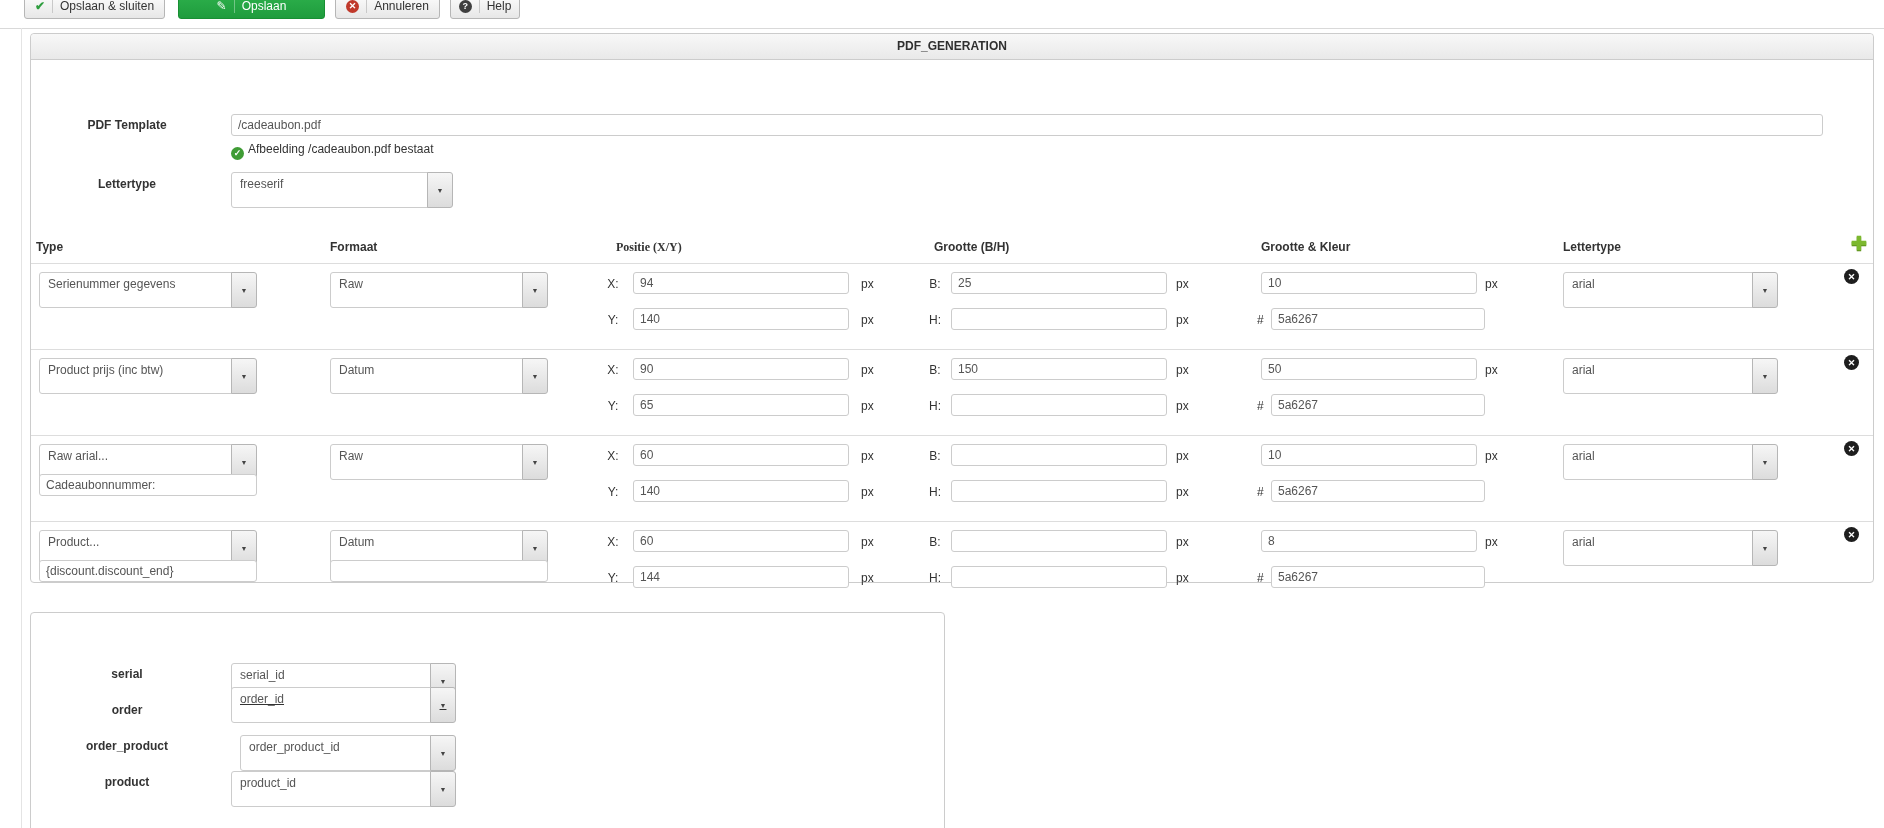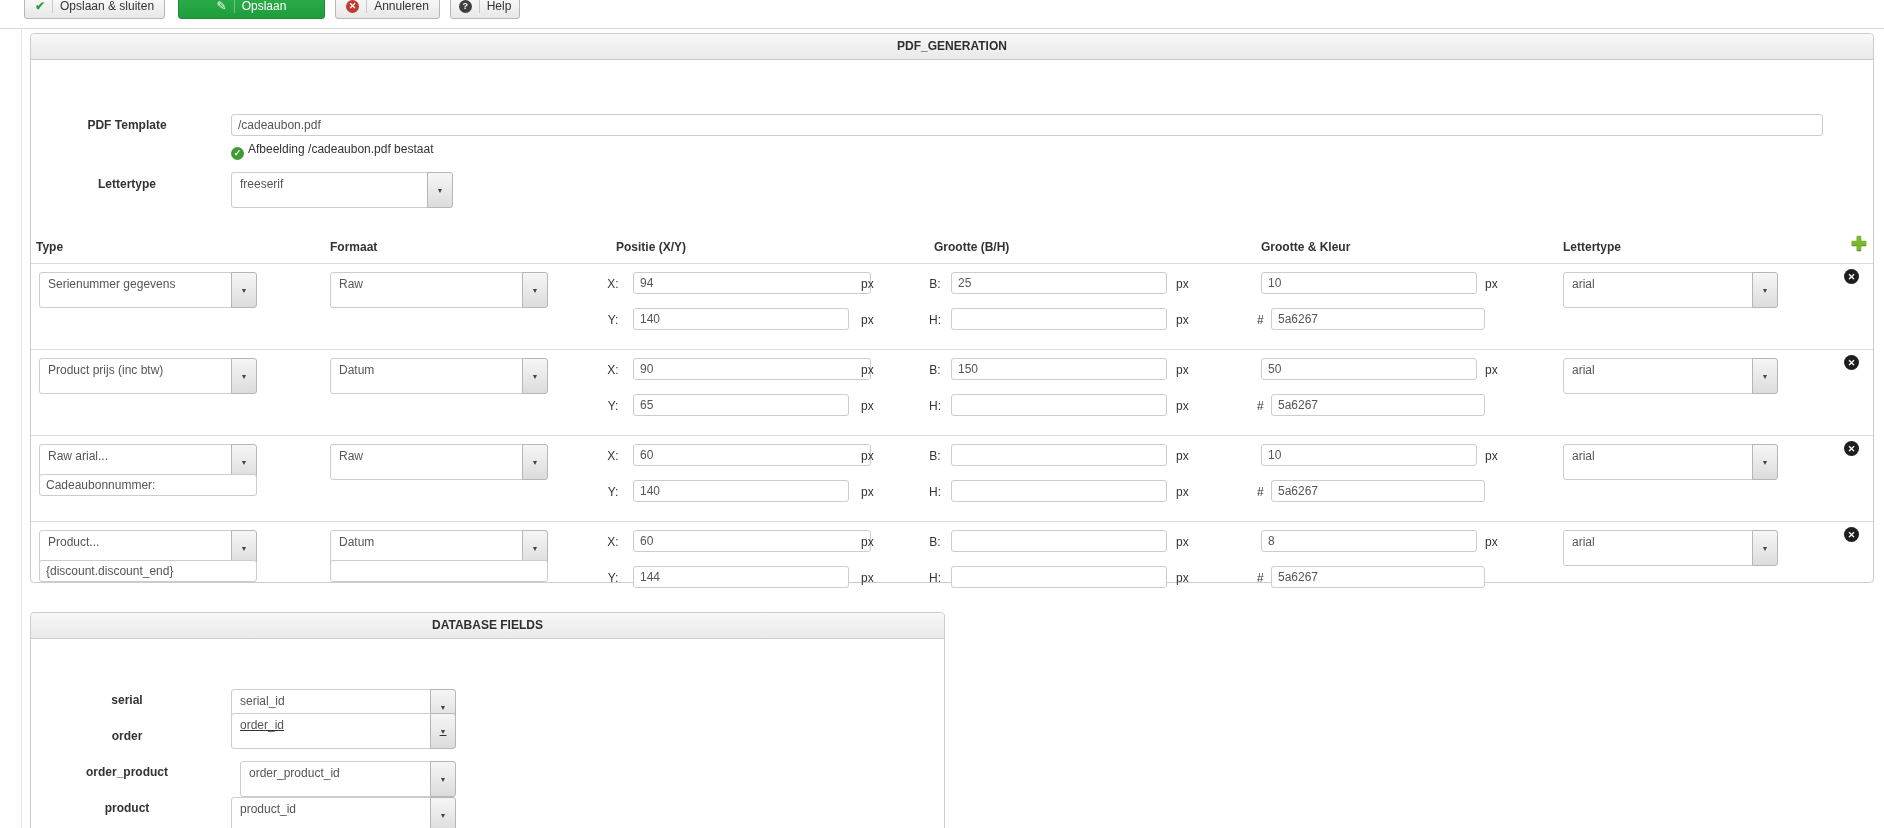--- a/index.html
+++ b/index.html
@@ -51,21 +51,21 @@
   .grows{position:absolute;left:0;right:0;top:203px;}
   .grow{position:relative;height:85px;border-top:1px solid #ddd;}
   .del{position:absolute;right:14px;top:5px;width:15px;height:15px;border-radius:50%;background:#1e1e1e;
        color:#fff;font-size:9px;font-weight:bold;display:flex;align-items:center;justify-content:center;cursor:pointer;}
   
   .c-type{left:8px;top:8px;width:218px;}
   .c-type-text{left:8px;top:38px;width:218px;}
   .c-formaat{left:299px;top:8px;width:218px;}
   .c-formaat-text{left:299px;top:38px;width:218px;}
   .l-x{left:570px;top:13px;width:24px;font-weight:normal;}
-  .i-x{left:602px;top:8px;width:238px;}
+  .i-x{left:602px;top:8px;width:216px;}
   .p-x{left:830px;top:13px;}
   .l-y{left:570px;top:49px;width:24px;font-weight:normal;}
   .i-y{left:602px;top:44px;width:216px;}
   .p-y{left:830px;top:49px;}
   .l-b{left:893px;top:13px;width:22px;font-weight:normal;}
   .i-b{left:920px;top:8px;width:216px;}
   .p-b{left:1145px;top:13px;}
   .l-h{left:893px;top:49px;width:22px;font-weight:normal;}
   .i-h{left:920px;top:44px;width:216px;}
   .p-h{left:1145px;top:49px;}
@@ -118,21 +118,21 @@
 
     <div class="lbl" style="left:0;width:192px;top:117px;">Lettertype</div>
     <div class="sel" style="left:200px;top:112px;width:222px;">
       <span class="val">freeserif</span>
       <span class="caret">▼</span>
     </div>
 
     <div class="grid-hd">
       <span class="col" style="left:5px;">Type</span>
       <span class="col" style="left:299px;">Formaat</span>
-      <span class="col" style="left:585px;">Positie (X/Y)</span>
+      <span class="col" style="left:585px;font-family:Liberation Serif, serif;">Positie (X/Y)</span>
       <span class="col" style="left:903px;">Grootte (B/H)</span>
       <span class="col" style="left:1230px;">Grootte &amp; Kleur</span>
       <span class="col" style="left:1532px;">Lettertype</span>
       <span class="add">✚</span>
     </div>
 
     <div class="grows">
 
       <div class="grow">
         <div class="sel c-type">
@@ -263,21 +263,20 @@
           <span class="caret">▼</span>
         </div>
         <span class="del">✕</span>
       </div>
 
     </div>
   </div>
 </div>
 
 <div class="panel" style="top:612px;width:915px;height:250px;">
-  <div class="panel-hd">DATABASE FIELDS</div>
   <div class="panel-body" style="height:223px;">
 
     <div class="lbl" style="left:0;width:192px;top:54px;">serial</div>
     <div class="sel" style="left:200px;top:50px;width:225px;justify-content:space-between;">
       <span class="val">serial_id</span>
       <span class="caret">▼</span>
     </div>
 
     <div class="lbl" style="left:0;width:192px;top:90px;">order</div>
     <div class="sel" style="left:200px;top:74px;width:225px;text-decoration:underline;">

